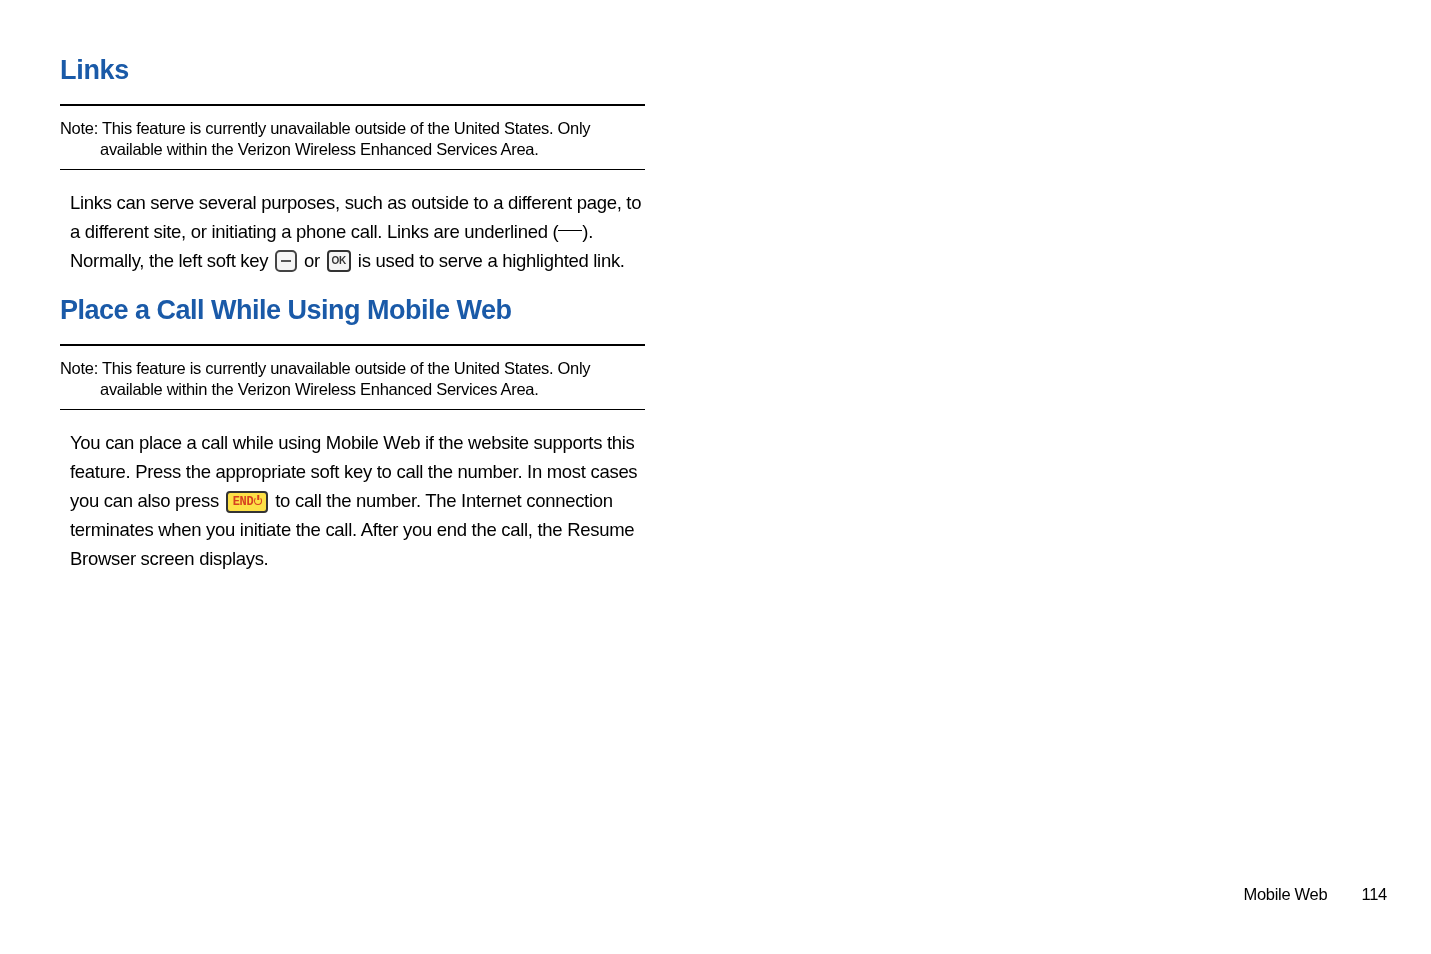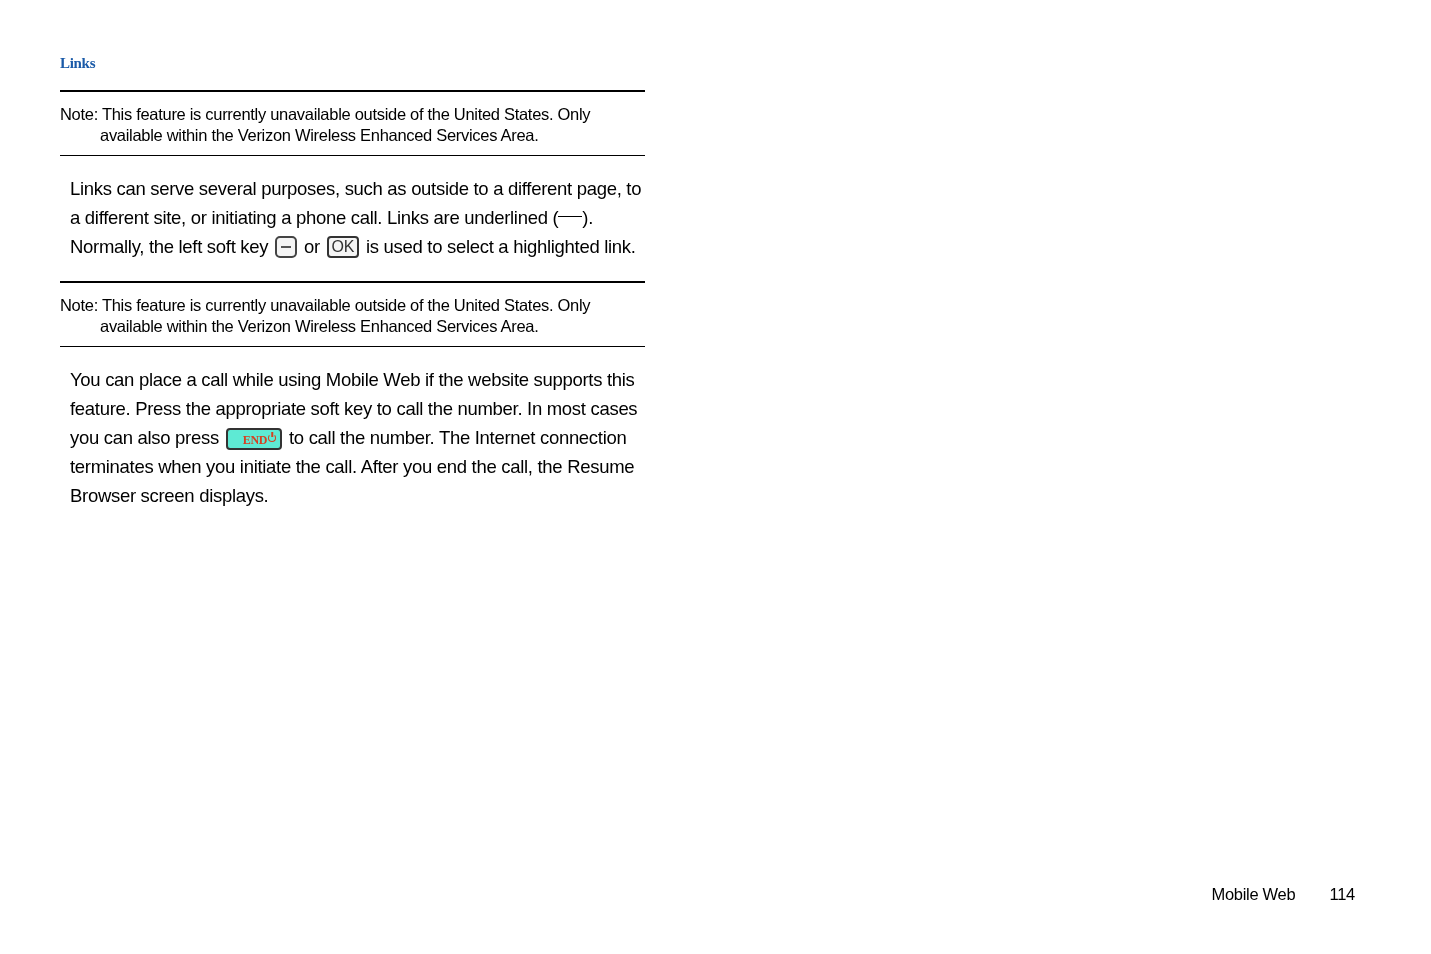--- a/index.html
+++ b/index.html
@@ -14,24 +14,24 @@
       font-family: Arial, Helvetica, sans-serif;
       position: relative;
       padding: 55px 60px;
     }
     .content-column {
       width: 585px;
     }
     .section-heading {
       color: #1a5aa8;
       font-weight: bold;
-      font-size: 15px;
+      font-size: 27px;
       letter-spacing: -0.3px;
       margin-bottom: 18px;
-      font-family: Liberation Serif, serif;
+      font-family: Liberation Sans, sans-serif;
     }
     .section-heading-wide {
       font-stretch: condensed;
       letter-spacing: -0.5px;
     }
     .hr-thick {
       border: none;
       border-top: 2px solid #000;
       margin-bottom: 12px;
     }
@@ -84,38 +84,38 @@
       height: 2px;
       background: #555;
     }
     .ok-icon {
       display: inline-block;
       vertical-align: middle;
       border: 2px solid #333;
       border-radius: 4px;
       background: #f5f5f5;
       padding: 0 3px;
-      font-size: 16px;
-      font-weight: normal;
+      font-size: 10px;
+      font-weight: bold;
       font-family: Arial, sans-serif;
       color: #333;
       line-height: 18px;
       height: 22px;
       margin: 0 2px;
     }
     .end-icon {
       display: inline-block;
       vertical-align: middle;
       border: 2px solid #333;
       border-radius: 4px;
-      background: #5eead4;
-      padding: 1px 4px 1px 15px;
+      background: #fde047;
+      padding: 1px 4px 1px 5px;
       font-size: 12px;
       font-weight: bold;
-      font-family: Liberation Serif, serif;
+      font-family: Liberation Mono, monospace;
       color: #d64020;
       line-height: 16px;
       height: 22px;
       margin: 0 2px;
     }
     .end-icon .power {
       display: inline-block;
       vertical-align: top;
       width: 8px;
       height: 8px;
@@ -140,21 +140,21 @@
       display: inline-block;
       border-bottom: 1.5px solid #000;
       width: 24px;
       vertical-align: baseline;
       position: relative;
       top: -2px;
     }
     .footer {
       position: absolute;
       bottom: 50px;
-      right: 76px;
+      right: 44px;
       font-size: 16.5px;
       font-stretch: condensed;
       letter-spacing: -0.3px;
     }
     .footer-title {
       margin-right: 30px;
     }
   </style>
 </head>
 <body>
@@ -162,23 +162,24 @@
 <div class="content-column">
 
   <h2 class="section-heading">Links</h2>
   <hr class="hr-thick">
   <p class="note-block">
     <span class="note-label">Note:</span><span> This feature is currently unavailable outside of the United States. Only available within the Verizon Wireless Enhanced Services Area.</span>
   </p>
   <hr class="hr-thin">
 
   <p class="body-text">
-    <span>Links can serve several purposes, such as outside to a different page, to a different site, or initiating a phone call. Links are underlined (</span><span class="underline-gap"></span><span>). Normally, the left soft key </span><span class="softkey-icon"><span class="dash"></span></span><span> or </span><span class="ok-icon">OK</span><span> is used to select a highlighted link.</span>
+    <span>Links can serve several purposes, such as outside to a different page, to a different site, or initiating a phone call. Links are underlined (</span><span class="underline-gap"></span><span>). Normally, the left soft key </span><span class="softkey-icon"><span class="dash"></span></span><span> or </span><span class="ok-icon">OK</span><span> is used to serve a highlighted link.</span>
   </p>
 
+  <h2 class="section-heading section-heading-wide">Place a Call While Using Mobile Web</h2>
   <hr class="hr-thick">
   <p class="note-block">
     <span class="note-label">Note:</span><span> This feature is currently unavailable outside of the United States. Only available within the Verizon Wireless Enhanced Services Area.</span>
   </p>
   <hr class="hr-thin">
 
   <p class="body-text">
     <span>You can place a call while using Mobile Web if the website supports this feature. Press the appropriate soft key to call the number. In most cases you can also press </span><span class="end-icon"><span>END</span><span class="power"></span></span><span> to call the number. The Internet connection terminates when you initiate the call. After you end the call, the Resume Browser screen displays.</span>
   </p>
 

